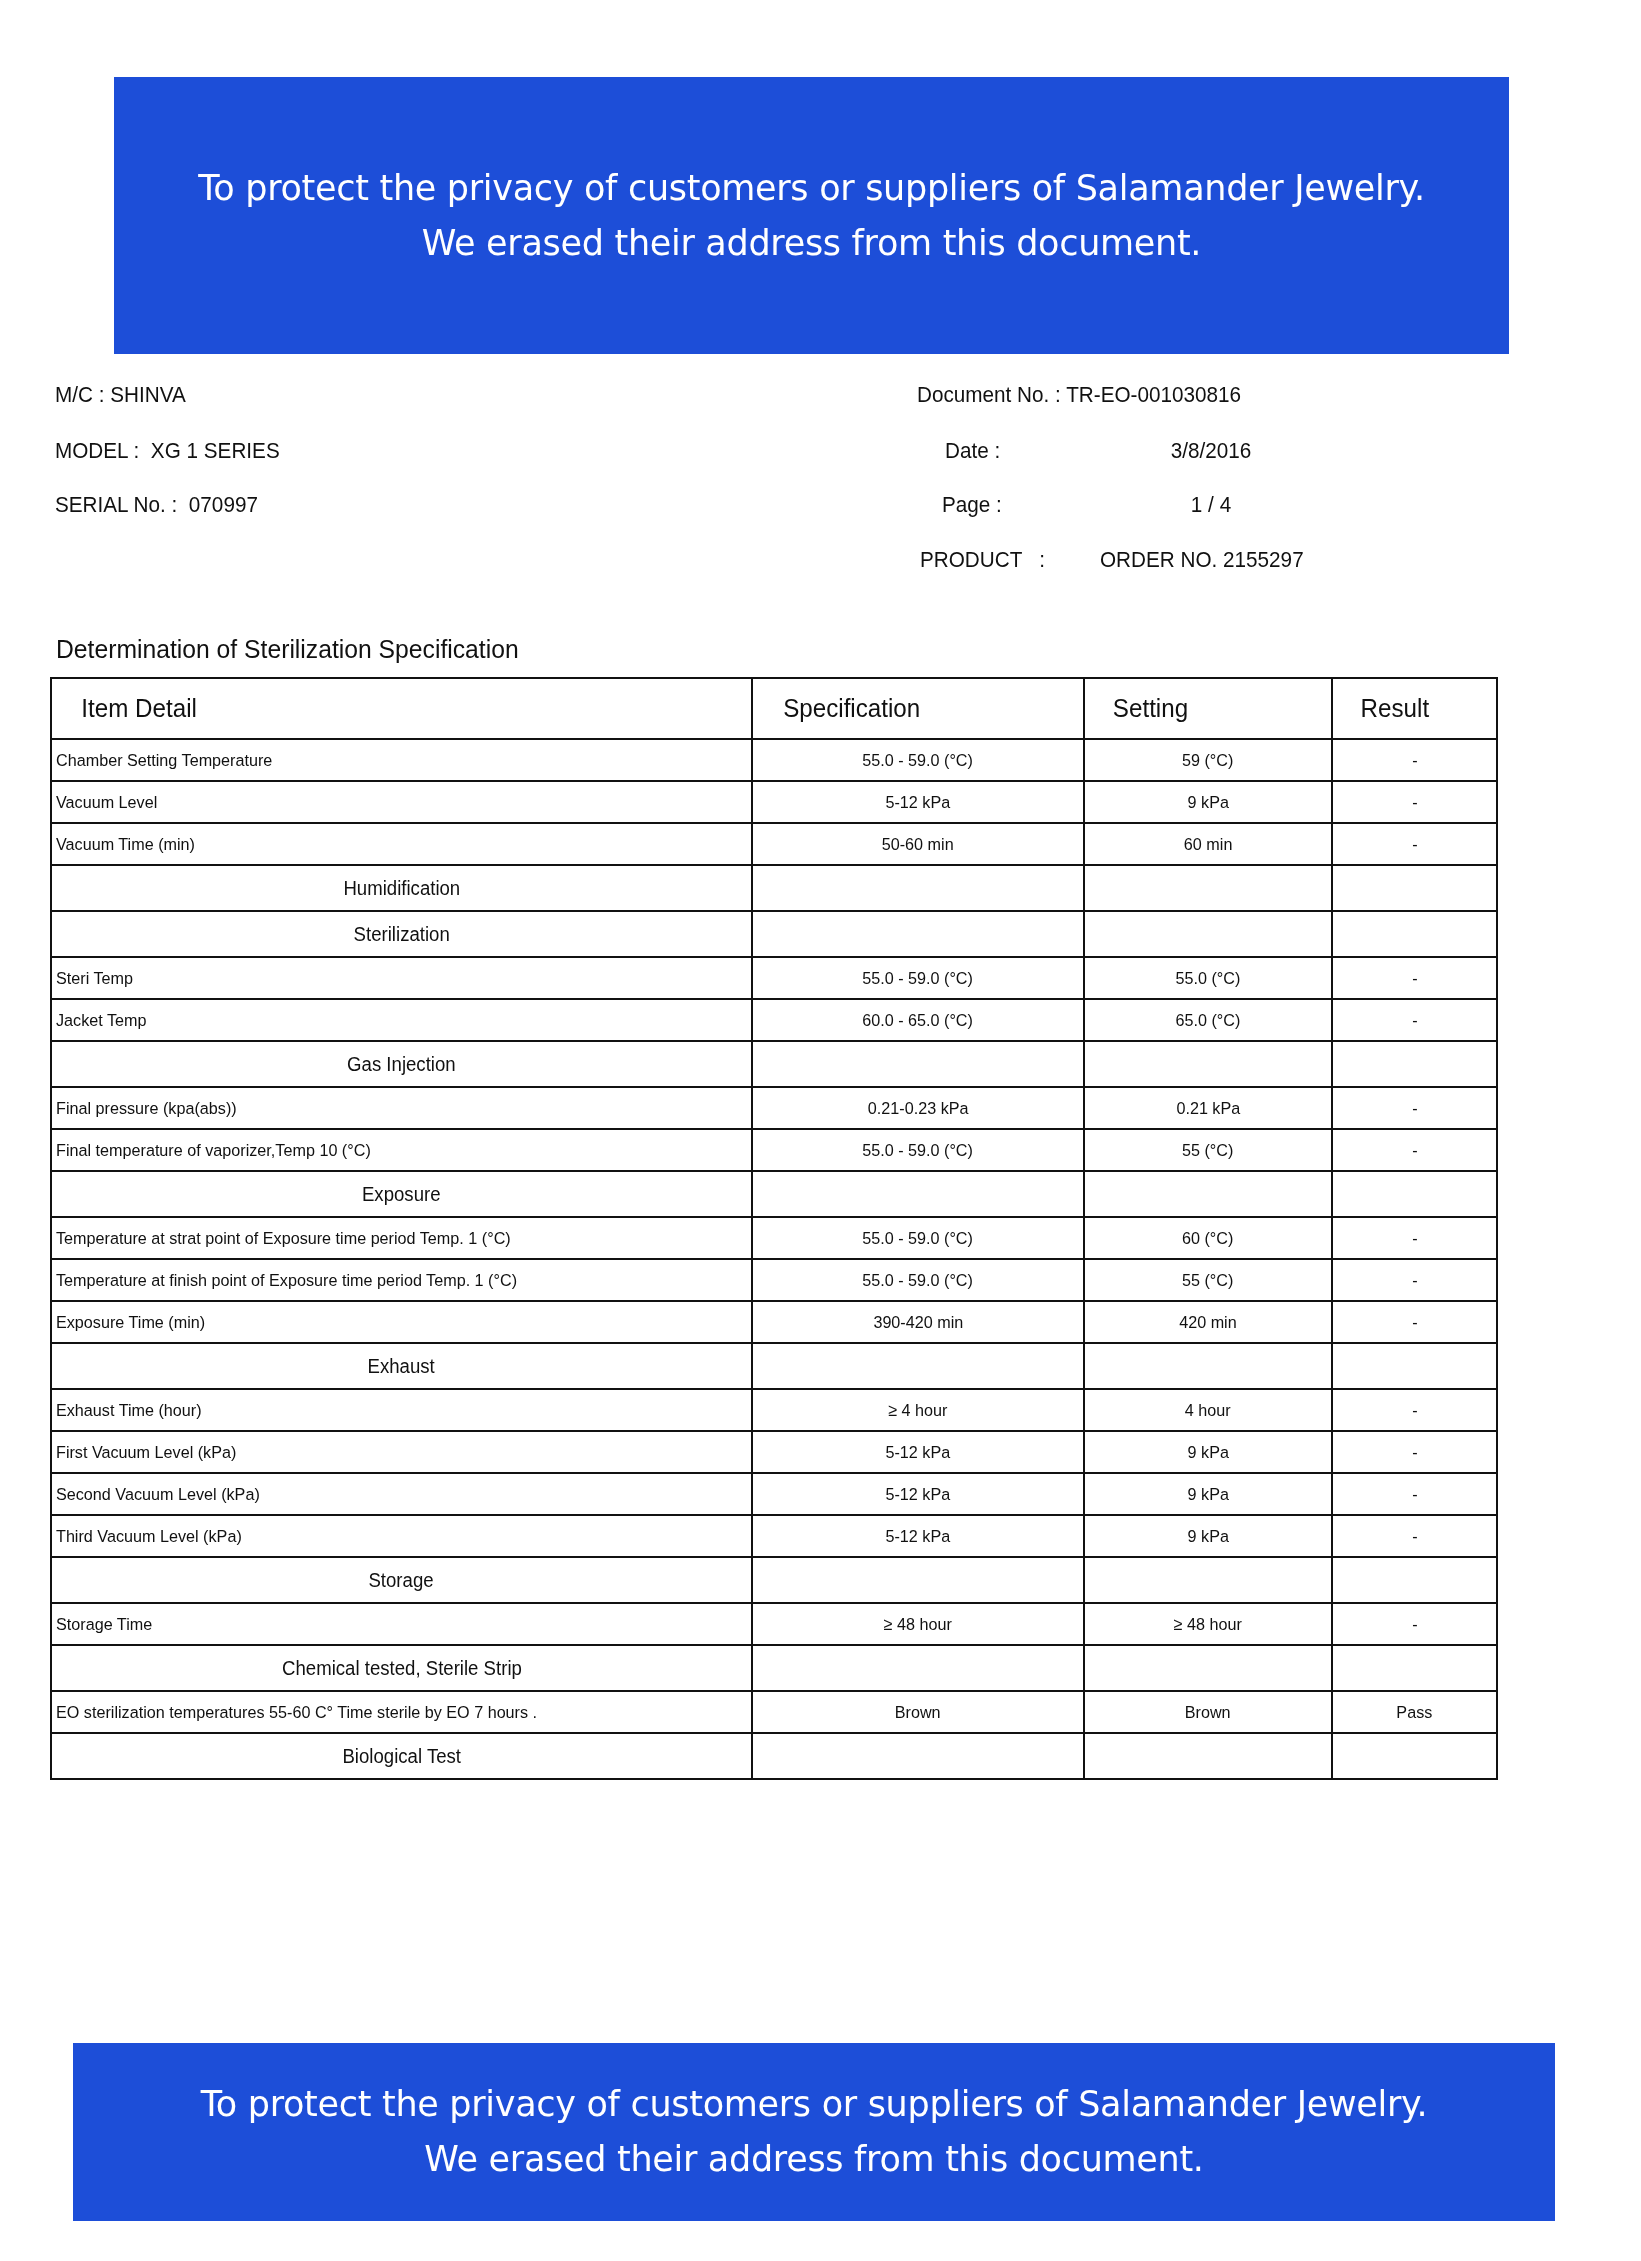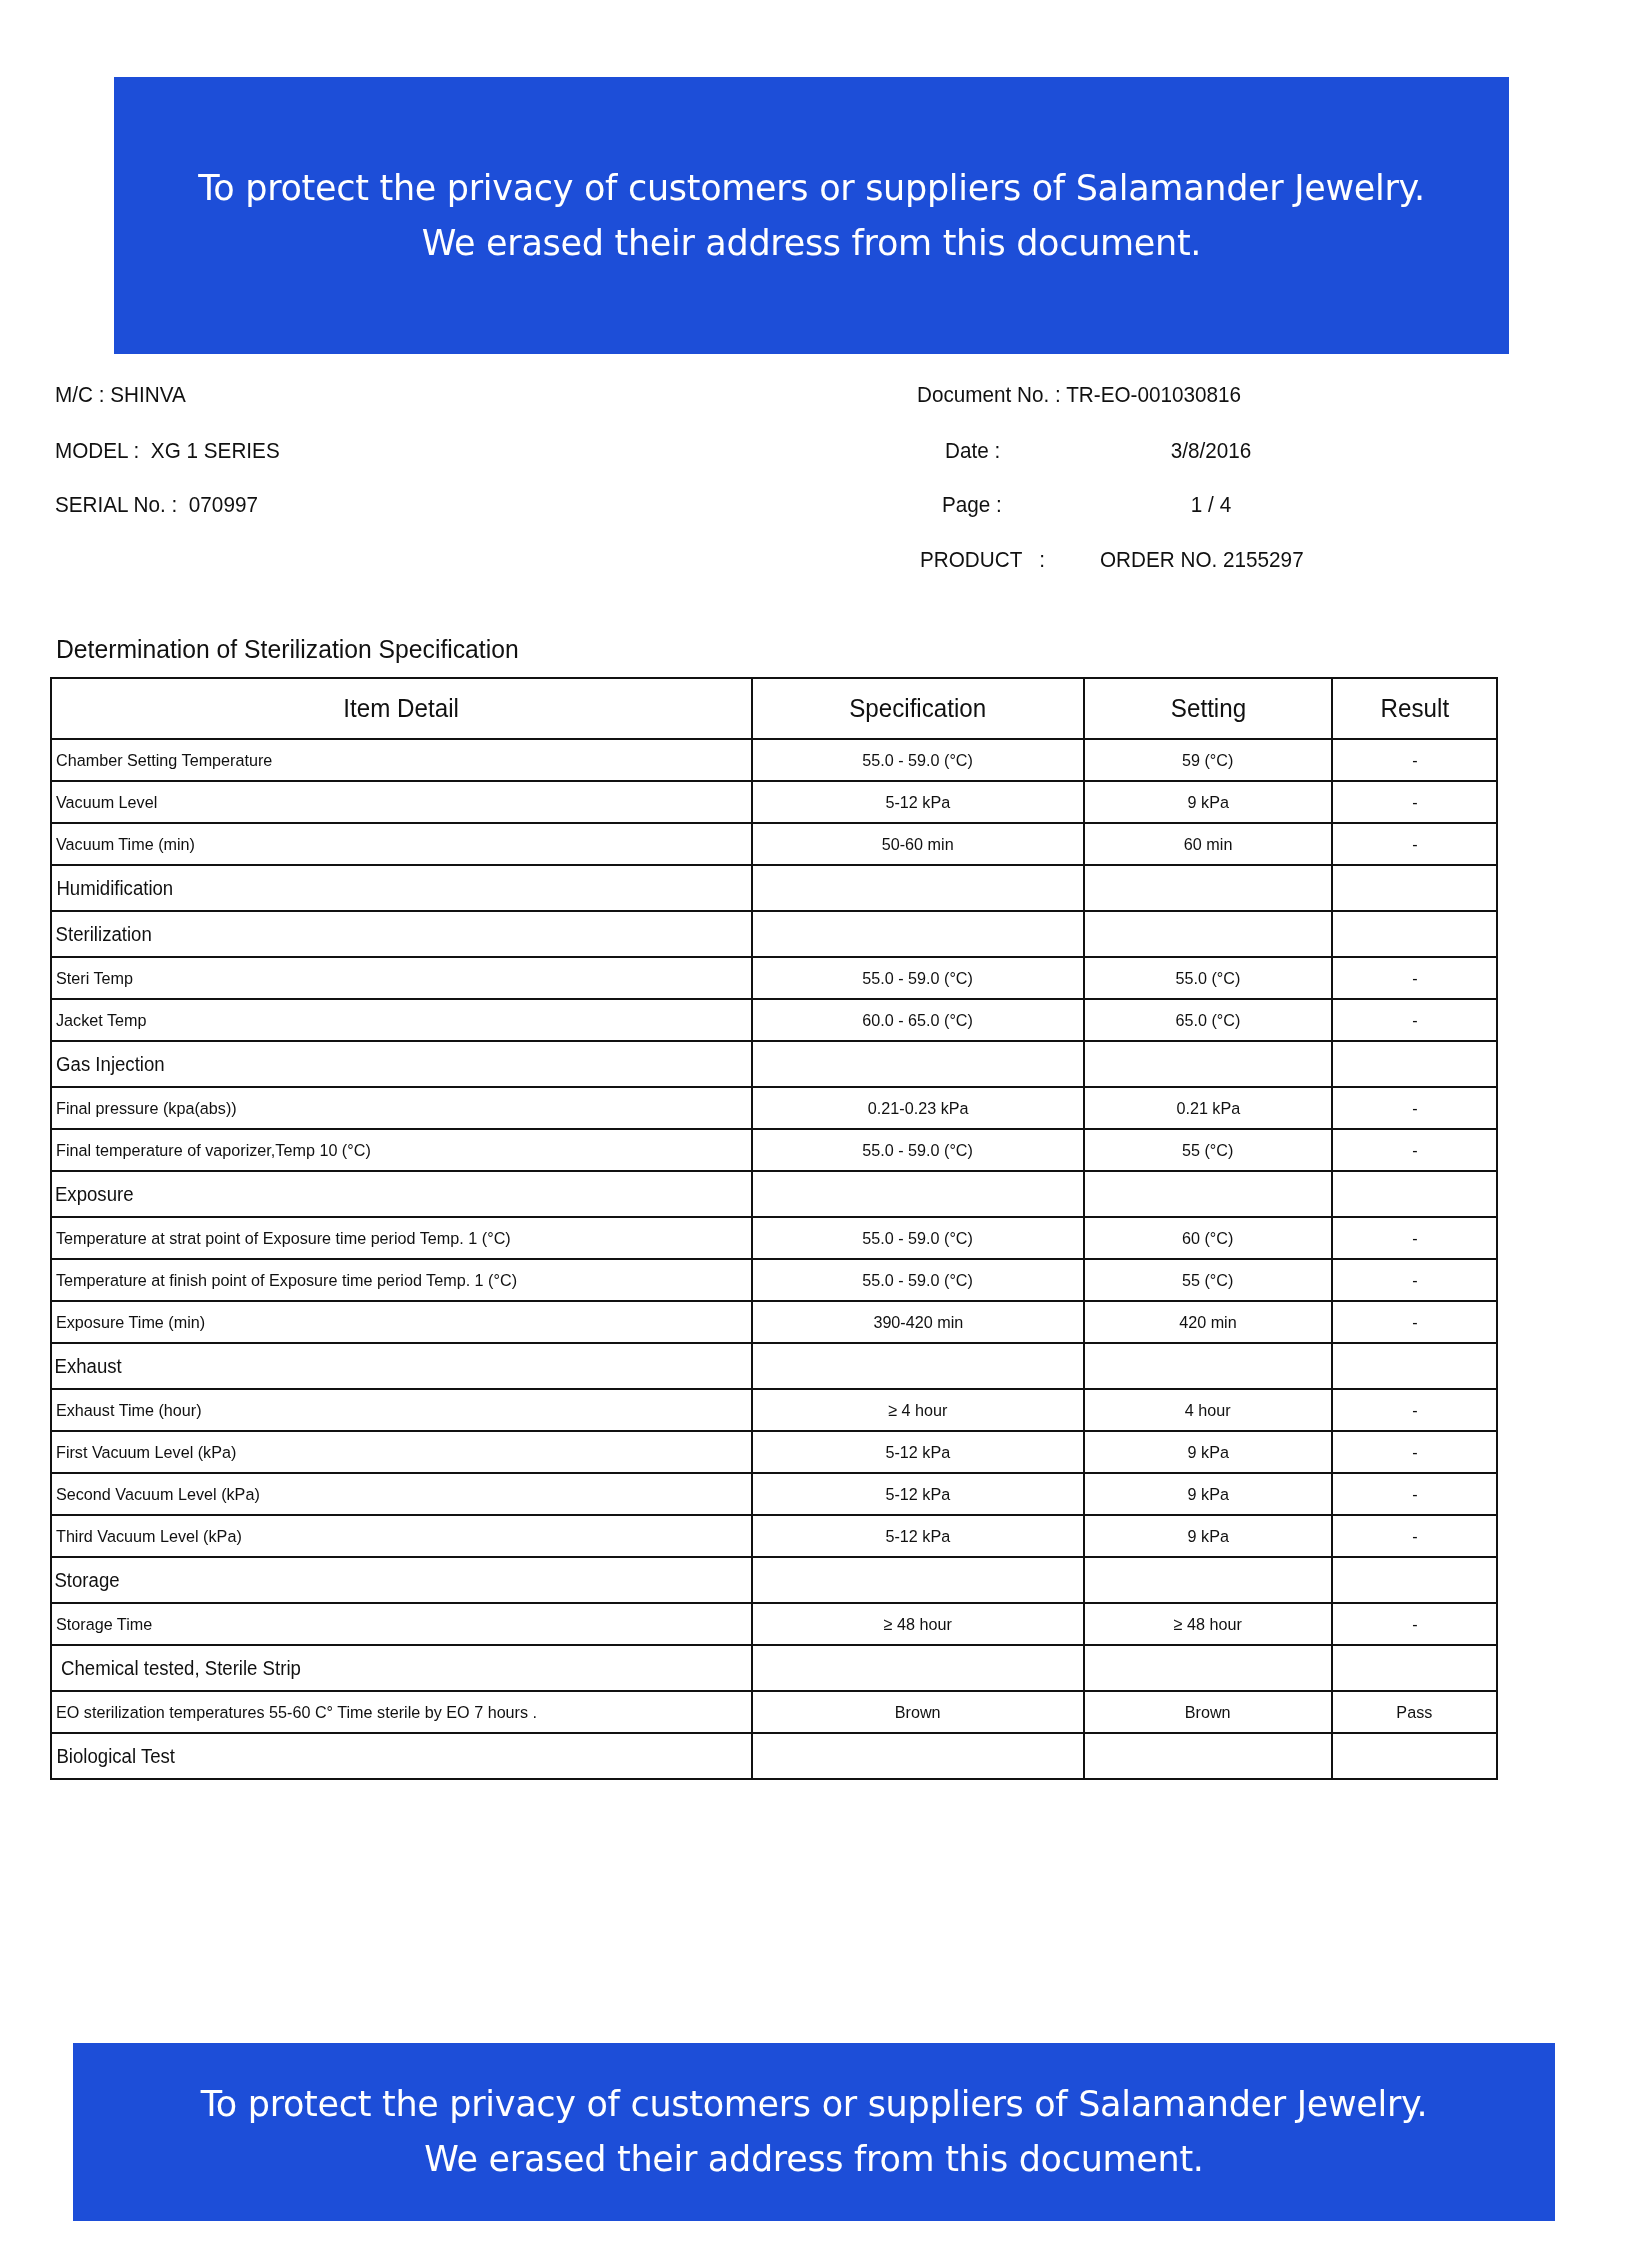--- a/index.html
+++ b/index.html
@@ -18,26 +18,26 @@
   #section-title { position: absolute; left: 56px; top: 634px; font-size: 26px; white-space: nowrap;
                    transform: scaleX(0.95); transform-origin: left center; }
 
   table.spec { position: absolute; left: 50px; top: 677px; width: 1447px;
                border-collapse: collapse; table-layout: fixed; }
   table.spec td, table.spec th { border: 2.6px solid #111; padding: 0; font-weight: normal; }
   table.spec col.c1 { width: 701px; }
   table.spec col.c2 { width: 332px; }
   table.spec col.c3 { width: 248px; }
   table.spec col.c4 { width: 165px; }
-  table.spec th { height: 59px; font-size: 26px; text-align: center; }
+  table.spec th { height: 59px; font-size: 26px; text-align: left; padding-left: 25px; }
   table.spec tr.data td { height: 40px; font-size: 17.4px; }
   table.spec tr.section td { height: 44px; }
   table.spec td.item { text-align: left; padding-left: 3.9px; white-space: nowrap; margin-left: 12px; }
   table.spec td.center { text-align: center; }
-  table.spec tr.section td.item { text-align: left; font-size: 20px; padding-left: 0; }
+  table.spec tr.section td.item { text-align: center; font-size: 20px; padding-left: 0; }
   .sc { display: inline-block; transform: scaleX(0.93); }
   .sc-l { display: inline-block; transform: scaleX(0.93); transform-origin: left center; }
 </style>
 </head>
 <body>
 
 <div id="banner-top" class="banner">
   <div class="line">To protect the privacy of customers or suppliers of Salamander Jewelry.</div>
   <div class="line">We erased their address from this document.</div>
 </div>

